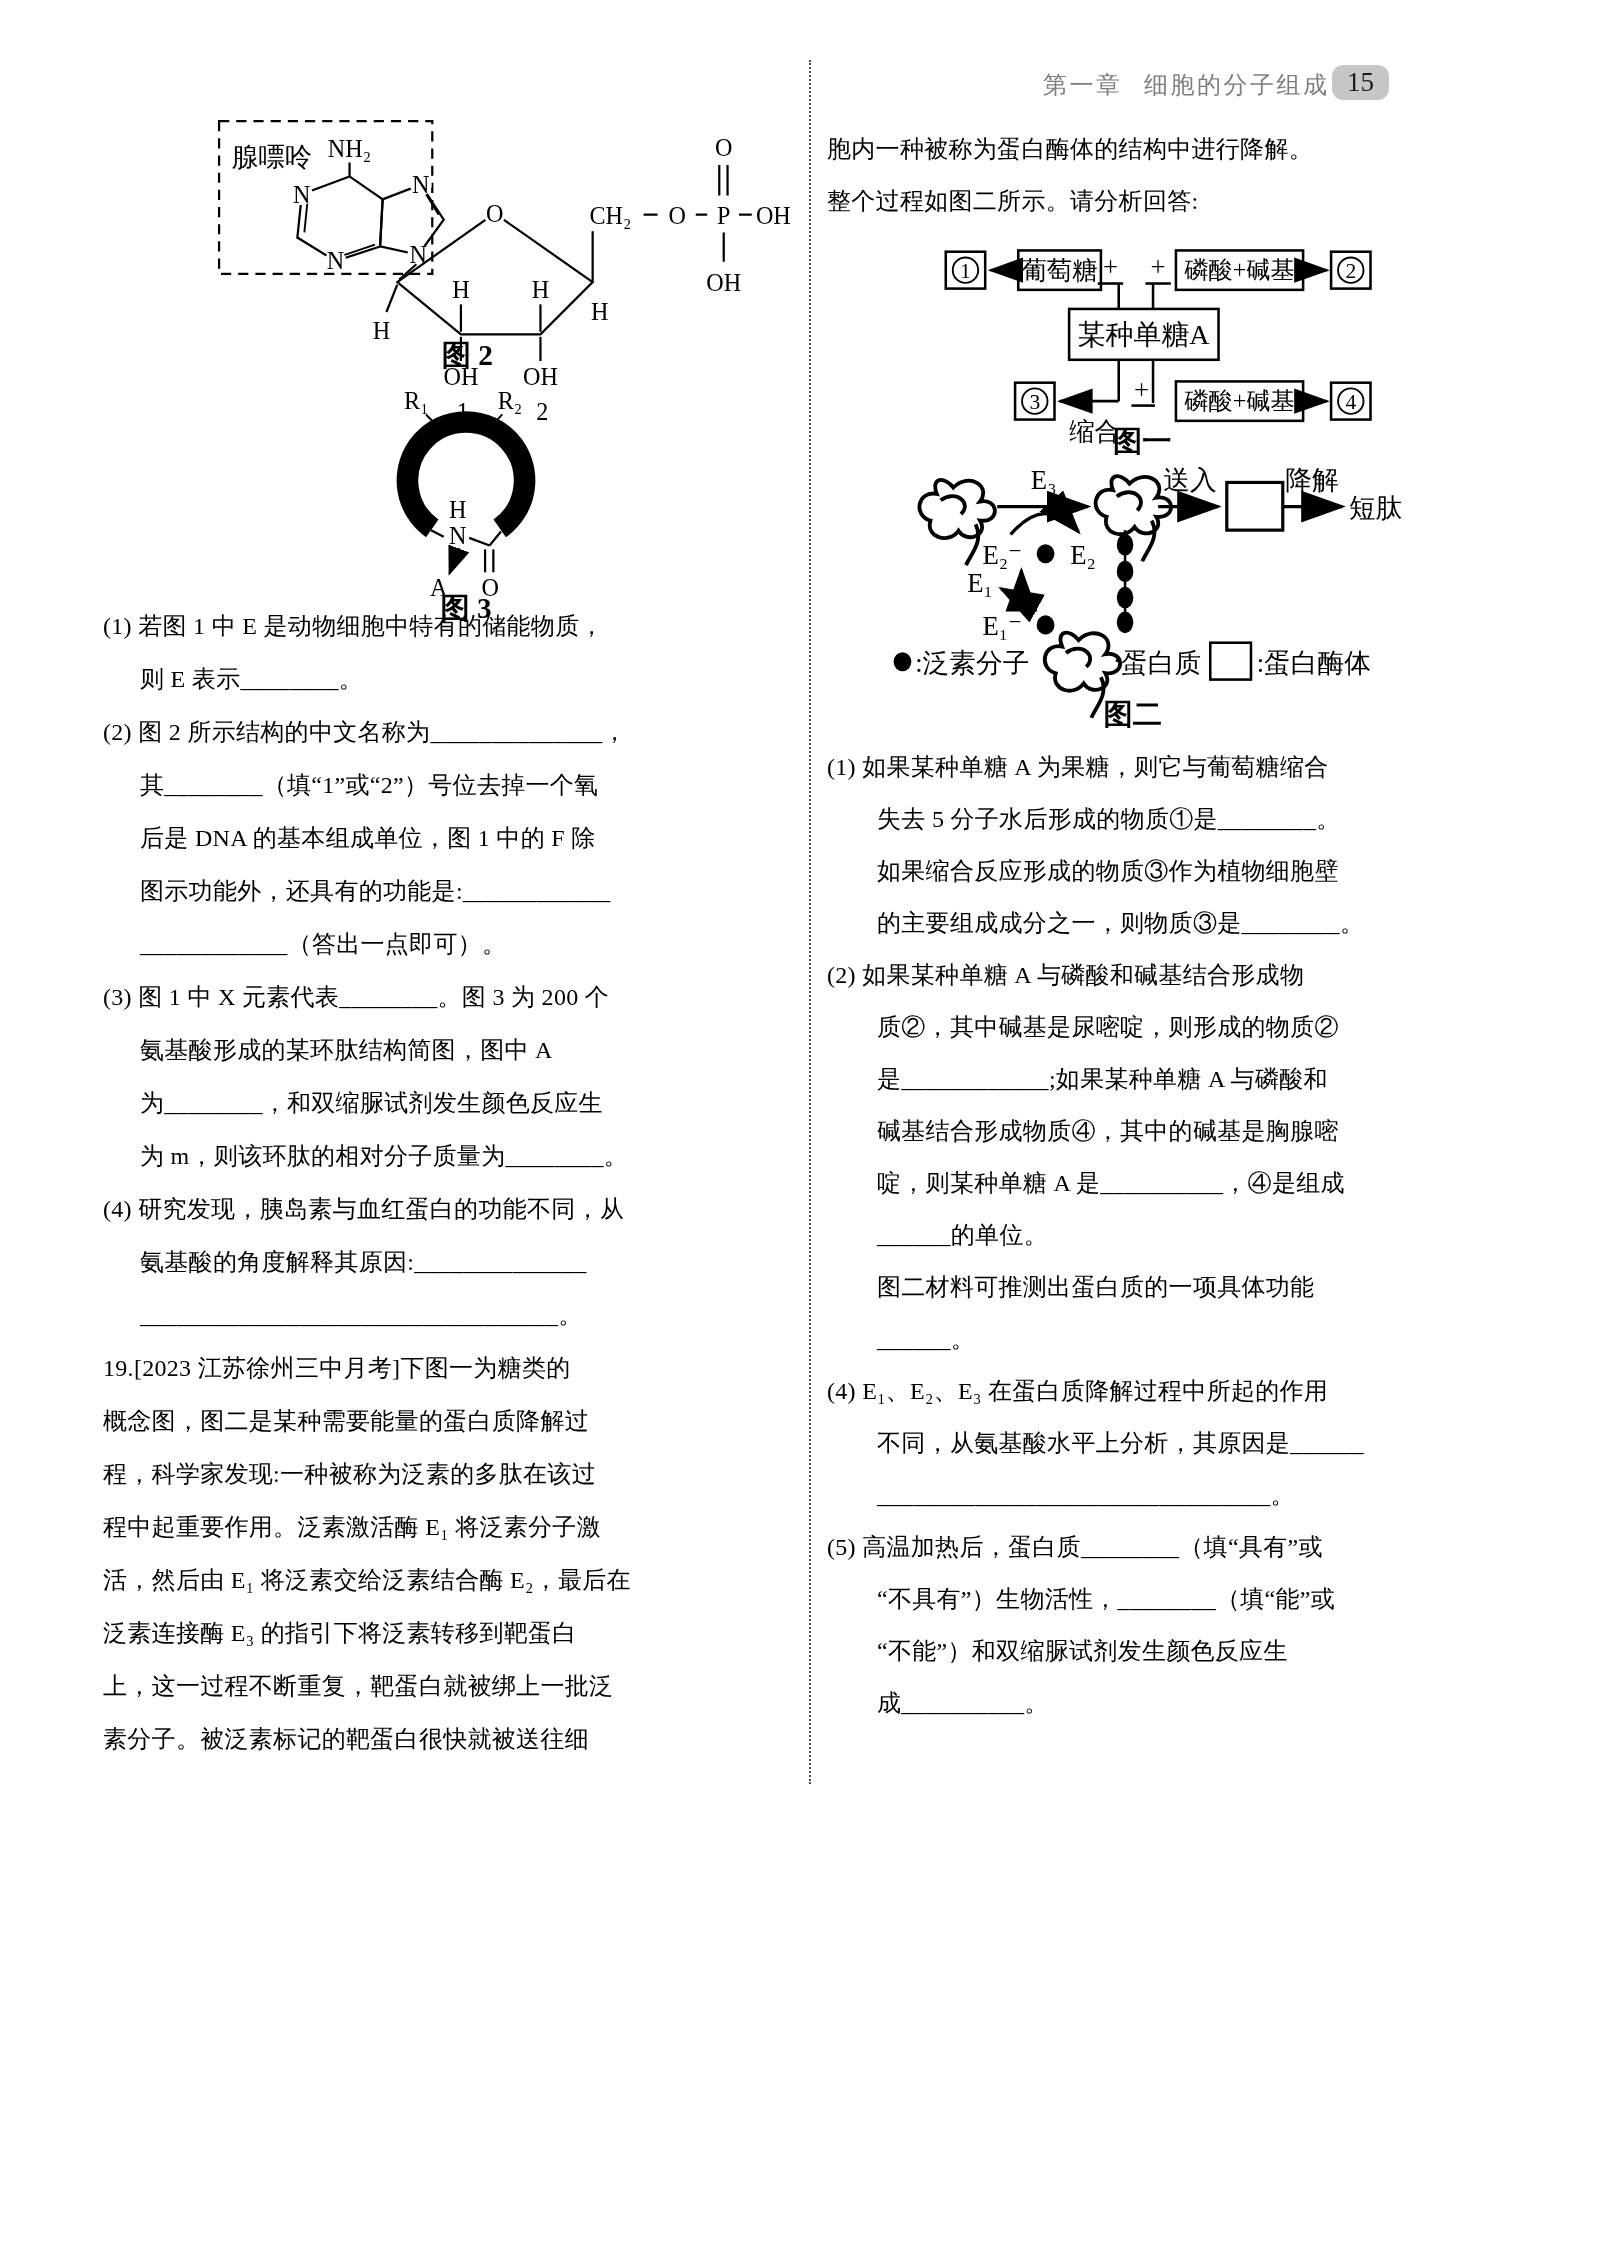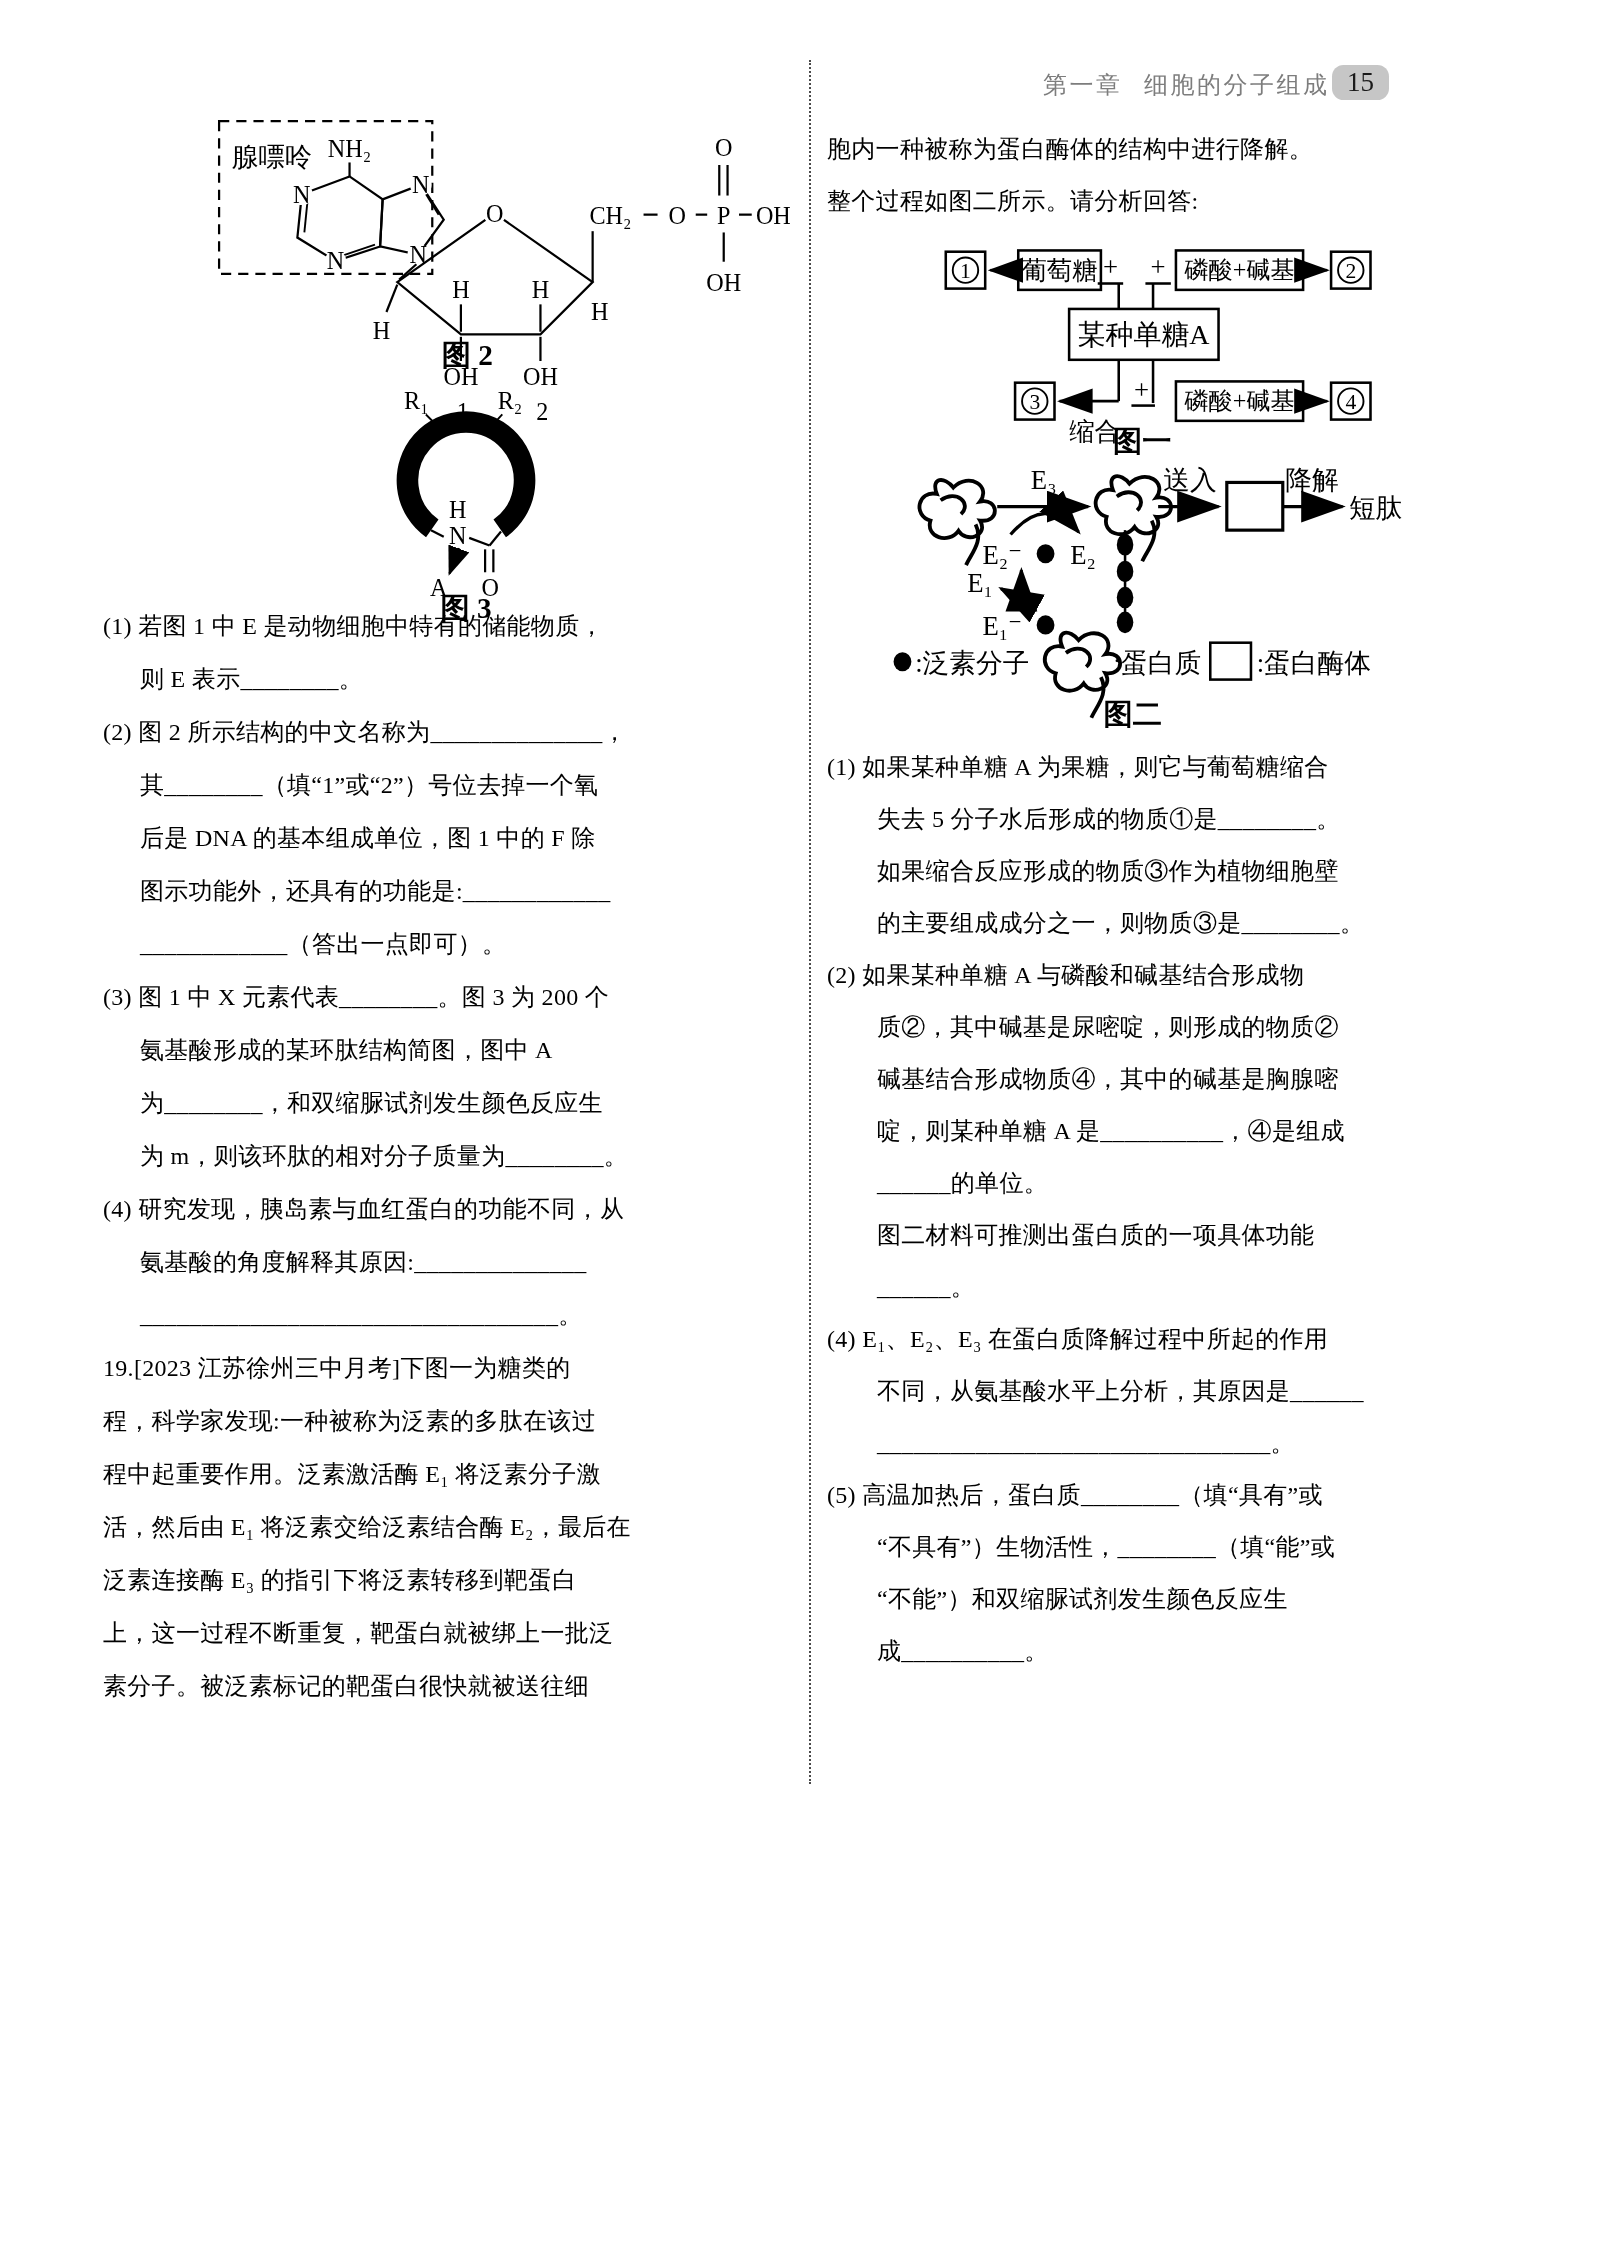--- a/index.html
+++ b/index.html
@@ -128,20 +128,21 @@
       <div class="tline ind">图示功能外，还具有的功能是:____________</div>
       <div class="tline ind">____________（答出一点即可）。</div>
       <div class="tline">(3) 图 1 中 X 元素代表________。图 3 为 200 个</div>
       <div class="tline ind">氨基酸形成的某环肽结构简图，图中 A</div>
       <div class="tline ind">为________，和双缩脲试剂发生颜色反应生</div>
       <div class="tline ind">为 m，则该环肽的相对分子质量为________。</div>
       <div class="tline">(4) 研究发现，胰岛素与血红蛋白的功能不同，从</div>
       <div class="tline ind">氨基酸的角度解释其原因:______________</div>
       <div class="tline ind">__________________________________。</div>
       <div class="tline">19.[2023 江苏徐州三中月考]下图一为糖类的</div>
+      <div class="tline">概念图，图二是某种需要能量的蛋白质降解过</div>
       <div class="tline">程，科学家发现:一种被称为泛素的多肽在该过</div>
       <div class="tline">程中起重要作用。泛素激活酶 E₁ 将泛素分子激</div>
       <div class="tline">活，然后由 E₁ 将泛素交给泛素结合酶 E₂，最后在</div>
       <div class="tline">泛素连接酶 E₃ 的指引下将泛素转移到靶蛋白</div>
       <div class="tline">上，这一过程不断重复，靶蛋白就被绑上一批泛</div>
       <div class="tline">素分子。被泛素标记的靶蛋白很快就被送往细</div>
     </div>
 
   <div class="textblock rintro" style="left:827px;top:123px;width:706px">
       <div class="tline">胞内一种被称为蛋白酶体的结构中进行降解。</div>
@@ -243,20 +244,21 @@
     <text x="430" y="420" class="cap" text-anchor="middle">图二</text>
   </svg>
 
   <div class="textblock rtext" style="left:827px;top:741px;width:713px">
       <div class="tline">(1) 如果某种单糖 A 为果糖，则它与葡萄糖缩合</div>
       <div class="tline ind">失去 5 分子水后形成的物质①是________。</div>
       <div class="tline ind">如果缩合反应形成的物质③作为植物细胞壁</div>
       <div class="tline ind">的主要组成成分之一，则物质③是________。</div>
       <div class="tline">(2) 如果某种单糖 A 与磷酸和碱基结合形成物</div>
       <div class="tline ind">质②，其中碱基是尿嘧啶，则形成的物质②</div>
+      <div class="tline ind">是____________;如果某种单糖 A 与磷酸和</div>
       <div class="tline ind">碱基结合形成物质④，其中的碱基是胸腺嘧</div>
       <div class="tline ind">啶，则某种单糖 A 是__________，④是组成</div>
       <div class="tline ind">______的单位。</div>
       <div class="tline ind">图二材料可推测出蛋白质的一项具体功能</div>
       <div class="tline ind">______。</div>
       <div class="tline">(4) E₁、E₂、E₃ 在蛋白质降解过程中所起的作用</div>
       <div class="tline ind">不同，从氨基酸水平上分析，其原因是______</div>
       <div class="tline ind">________________________________。</div>
       <div class="tline">(5) 高温加热后，蛋白质________（填“具有”或</div>
       <div class="tline ind">“不具有”）生物活性，________（填“能”或</div>

